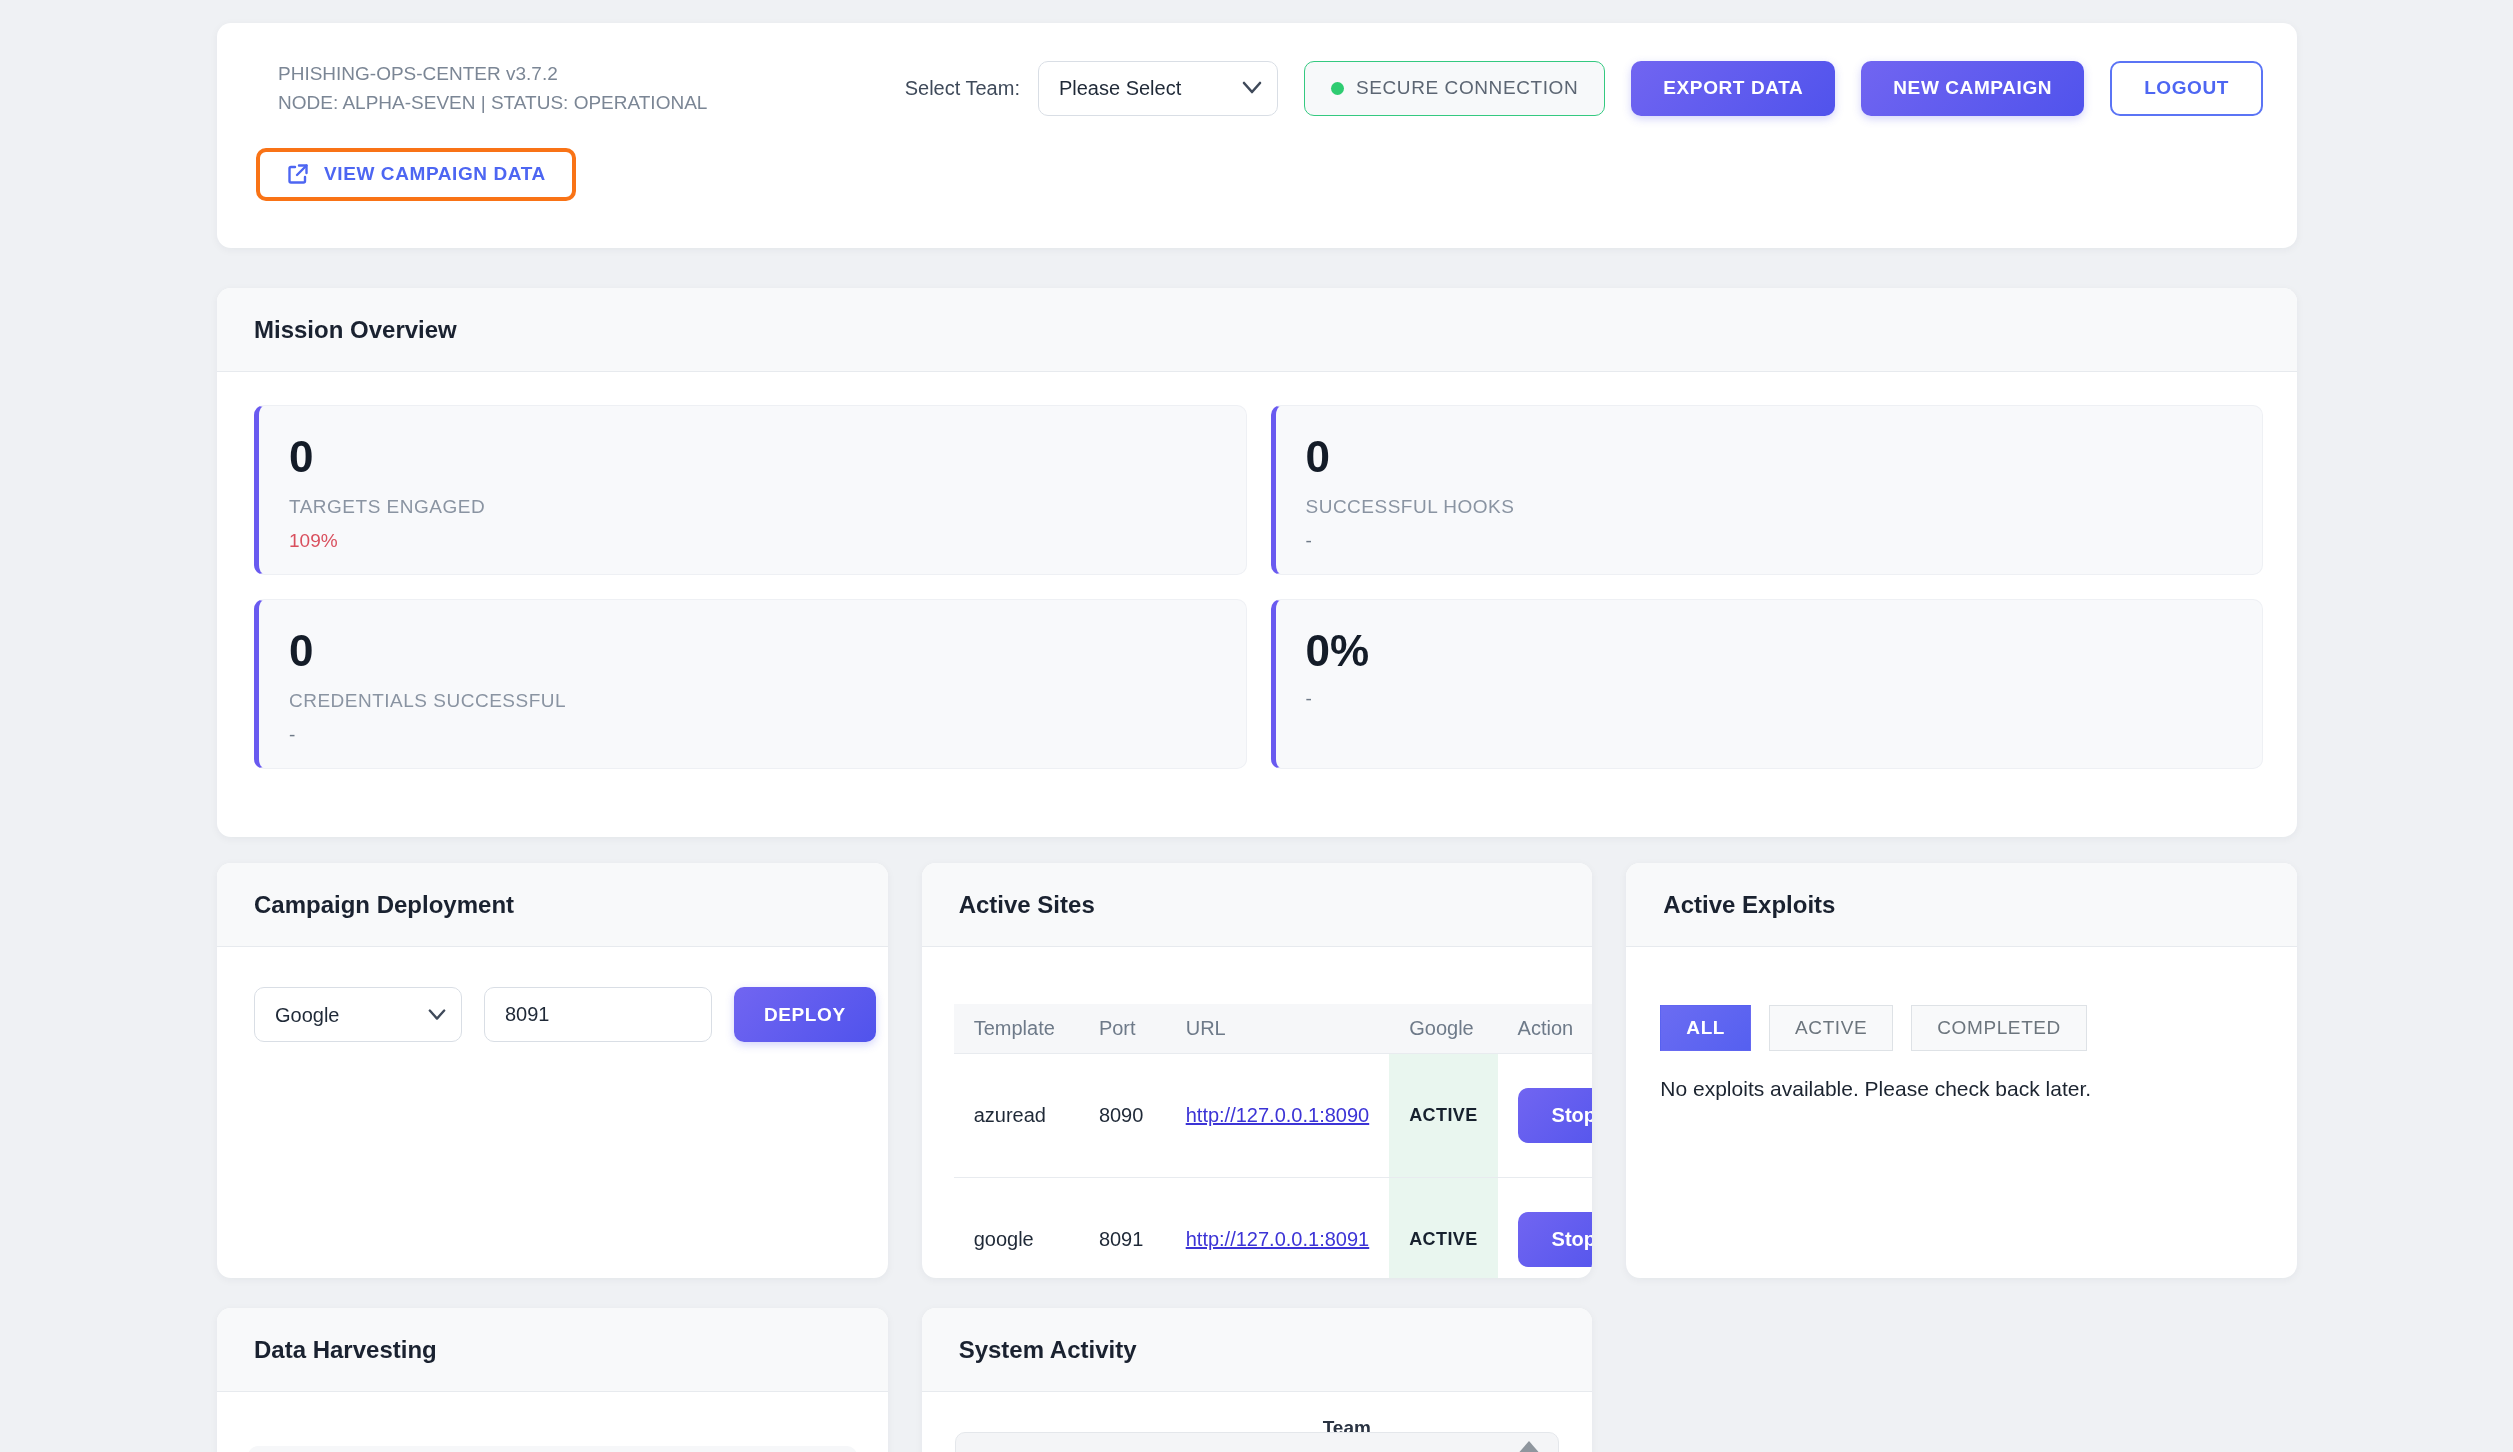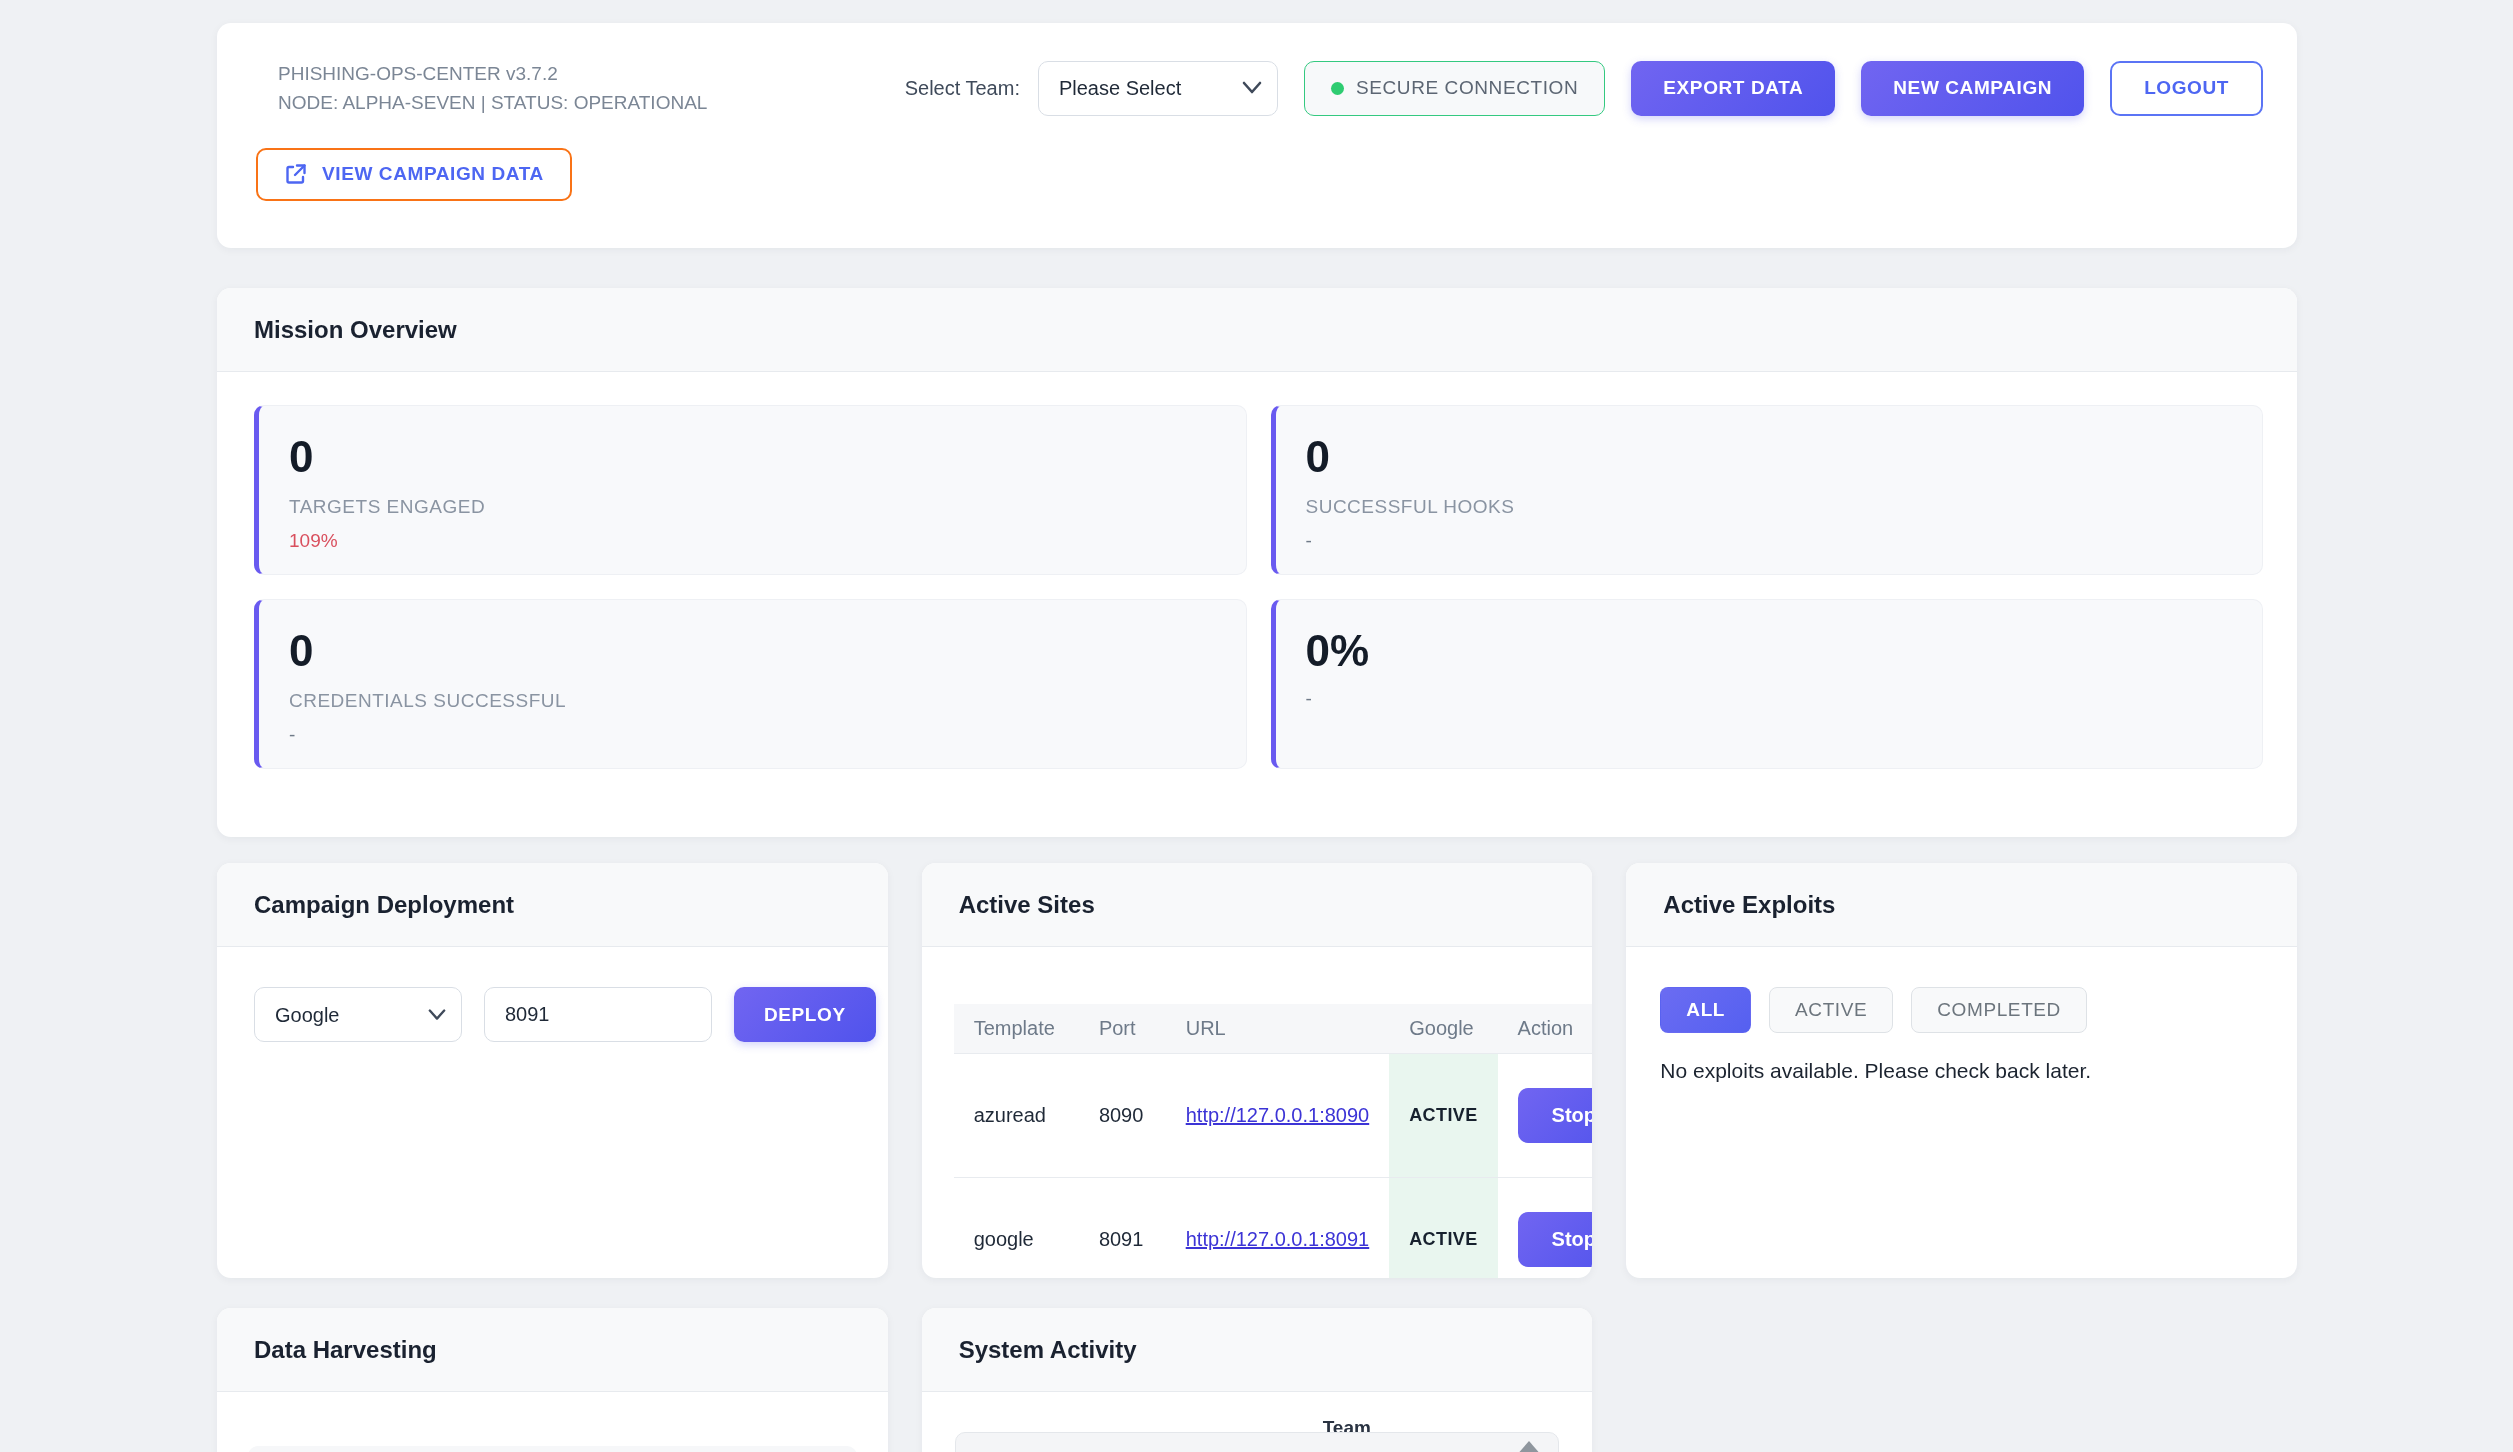--- a/index.html
+++ b/index.html
@@ -56,21 +56,21 @@
     background:linear-gradient(135deg,#7165f1 0%,#5053ec 100%);
     color:#ffffff; padding:0 32px;
     box-shadow:0 3px 8px rgba(80,83,236,0.25);
   }
   .btn-outline {
     background:#ffffff; border:2px solid #5b74f5; color:#4d66f2; padding:0 32px;
   }
   .header-row2 { margin-top:30px; }
   .btn-view {
     height:53px; display:inline-flex; align-items:center; gap:14px;
-    background:#ffffff; border:2px solid #f97316; border-radius:10px;
+    background:#ffffff; border:4px solid #f97316; border-radius:10px;
     color:#4d66f2; font-size:19px; font-weight:bold; letter-spacing:0.6px;
     padding:0 26px; cursor:pointer;
   }
 
   
   .section-head {
     height:84px; background:#f8f9fa; border-bottom:1px solid #e7eaee;
     display:flex; align-items:center; padding:0 37px;
   }
   .section-title { font-size:24px; font-weight:bold; color:#1a2230; }
@@ -121,23 +121,23 @@
     background:linear-gradient(135deg,#7165f1 0%,#5053ec 100%);
     border:none; border-radius:10px; color:#ffffff;
     font-family:"Liberation Sans", sans-serif; font-size:20px; font-weight:bold;
     padding:16px 34px; cursor:pointer;
   }
 
   
   .exploits-body { padding:40px 34px 0 34px; }
   .tabs { display:flex; gap:18px; }
   .tab {
-    border-radius:8px; font-family:"Liberation Sans", sans-serif;
+    border-radius:0; font-family:"Liberation Sans", sans-serif;
     font-size:19px; letter-spacing:0.6px; cursor:pointer;
-    padding:11px 25px; background:#f8f9fa; border:1.5px solid #dee2e6; color:#6c757d;
+    padding:11px 25px; background:#f8f9fa; border:1.5px solid #dee2e6; color:#6c757d;margin-top:18px;
   }
   .tab.active {
     background:linear-gradient(135deg,#6b6cf2,#5560f0);
     border:1.5px solid transparent; color:#ffffff; font-weight:bold;
   }
   .empty-msg { margin-top:26px; font-size:21px; color:#1c2430; }
 
   
   .harvest-body { padding:31px 31px 0 31px; }
   .harvest-strip { margin-top:23px; height:59px; background:#f6f7f9; border-radius:10px 10px 0 0; }

